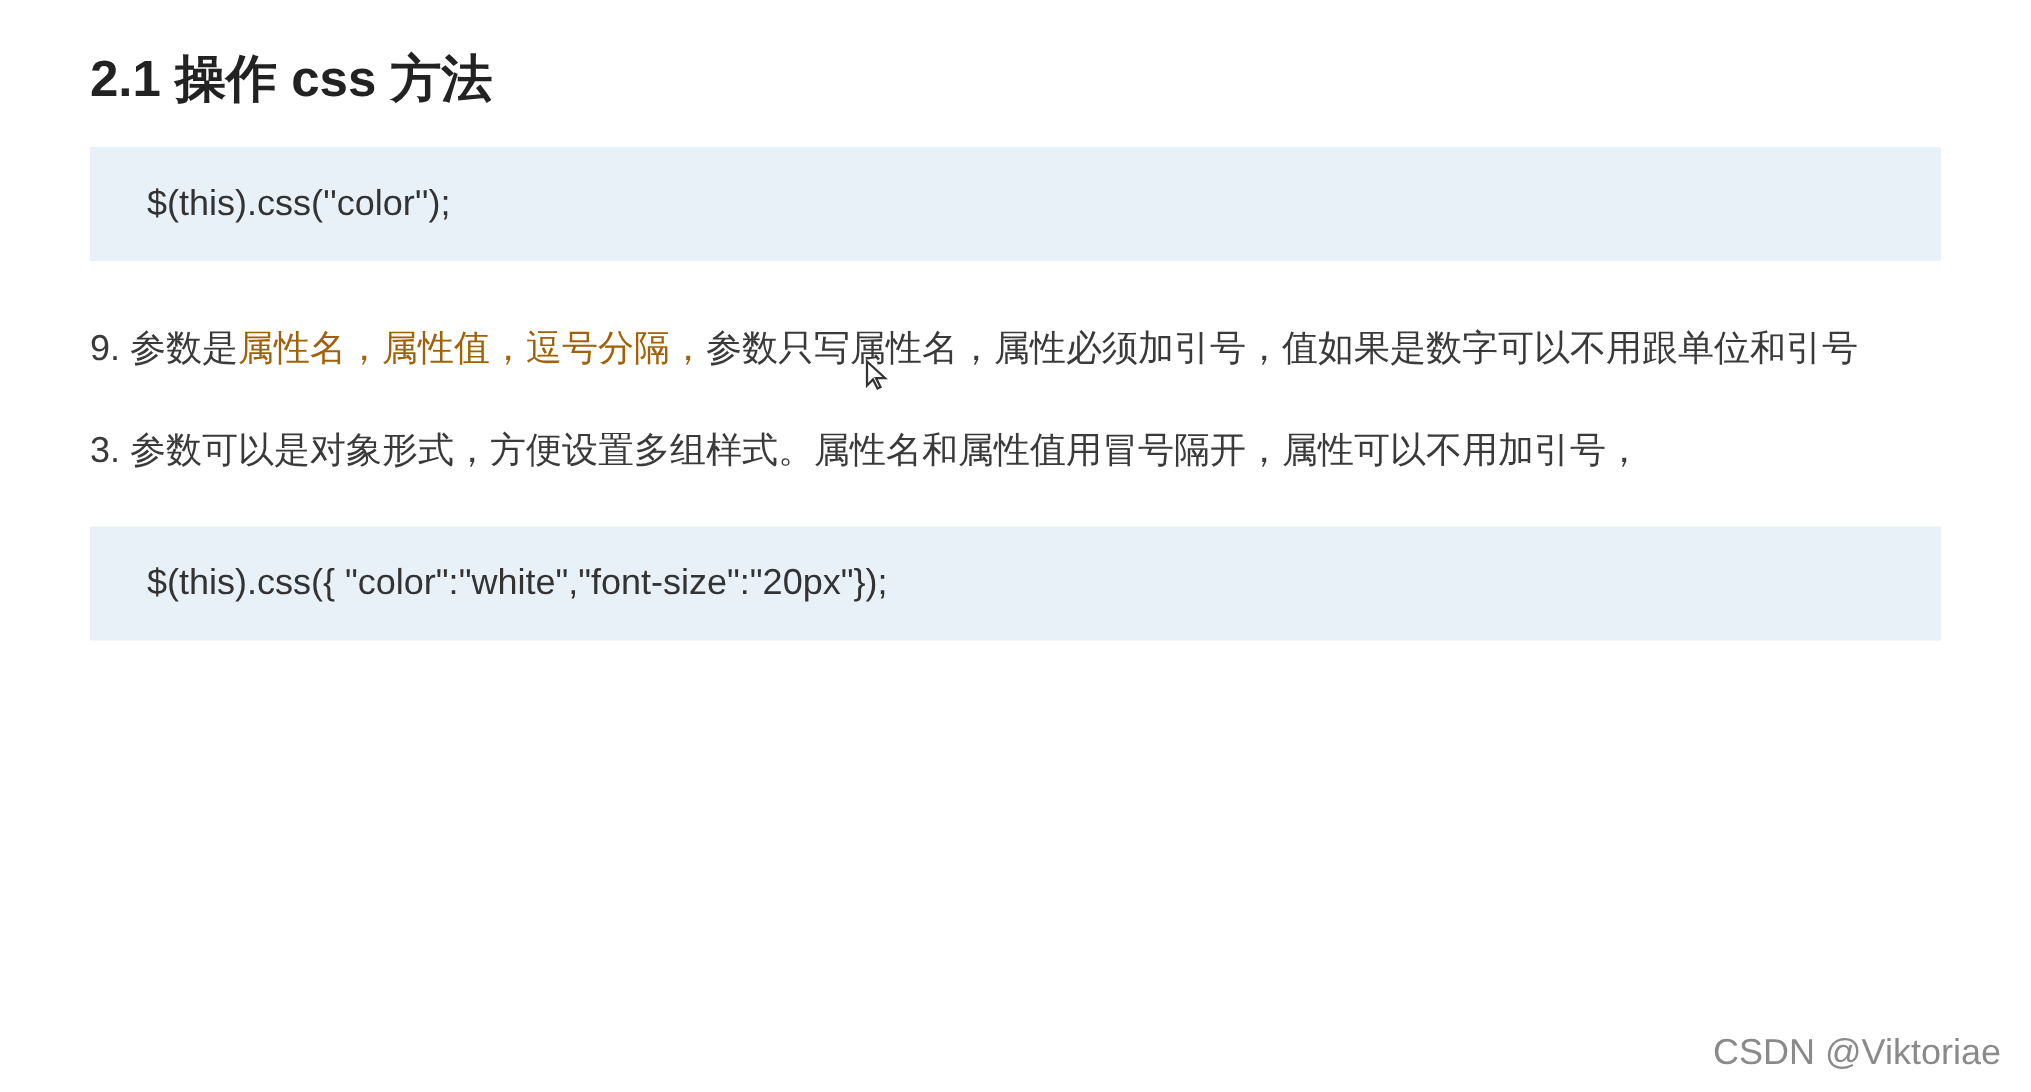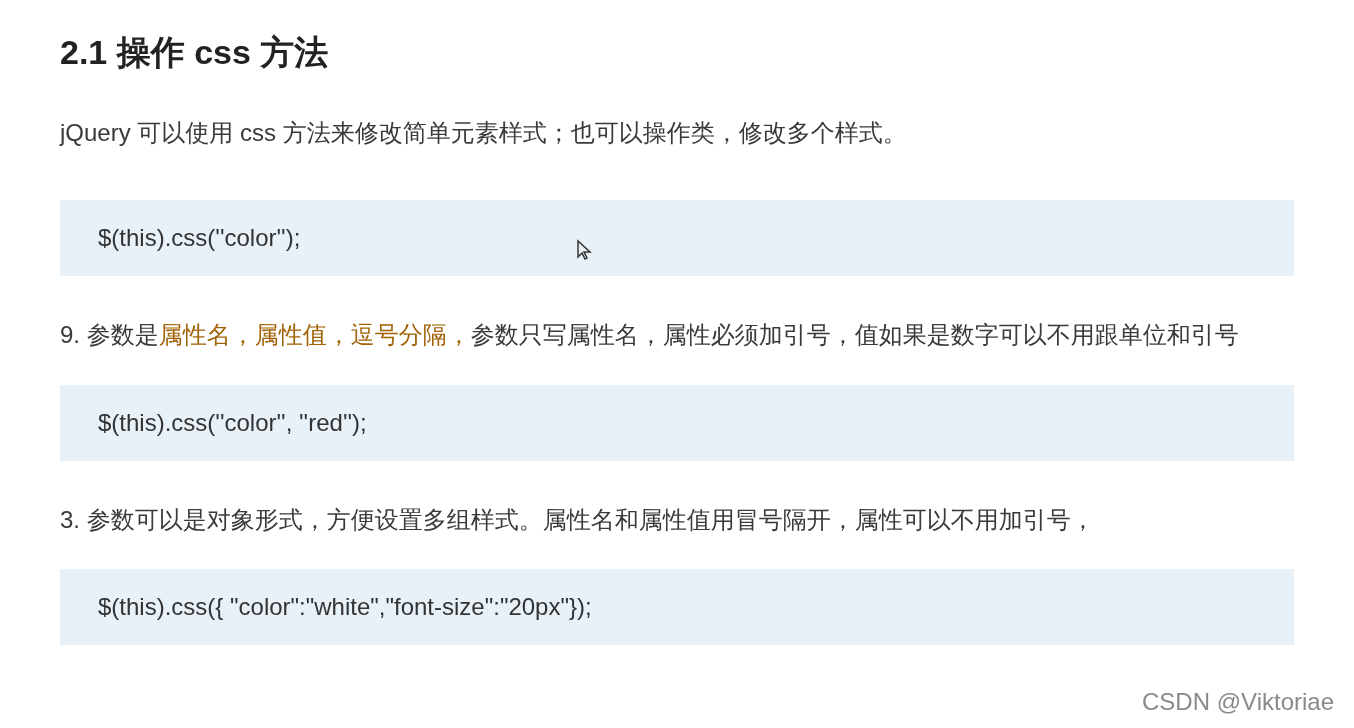--- a/index.html
+++ b/index.html
@@ -16,21 +16,21 @@
       height: 728px;
       position: relative;
     }
     .container {
       padding: 20px 60px 0 60px;
     }
     .section-title {
       font-size: 34px;
       font-weight: bold;
       color: #222222;
-      margin-bottom: 38px;
+      margin-bottom: 22px;
       margin-top: 10px;
     }
     .intro-text {
       font-size: 24px;
       color: #3a3a3a;
       margin-bottom: 48px;
       line-height: 1.6;
     }
     .list-item {
       font-size: 24px;
@@ -69,28 +69,26 @@
       color: #8a8a8a;
       font-family: Arial, sans-serif;
     }
   </style>
 </head>
 <body>
 
 <div class="container">
   <h2 class="section-title">2.1  操作 css 方法</h2>
 
-  <p class="intro-text">jQuery 可以使用 css 方法来修改简单元素样式；也可以操作类，修改多个样式。</p>
 
   <div class="code-block">$(this).css(''color'');</div>
 
   <p class="list-item">
     <span>9.  参数是</span><span class="highlight">属性名，属性值，逗号分隔，</span><span>参数只写属性名，属性必须加引号，值如果是数字可以不用跟单位和引号</span>
   </p>
-  <div class="code-block">$(this).css(''color'', ''red'');</div>
 
   <p class="list-item">3.  参数可以是对象形式，方便设置多组样式。属性名和属性值用冒号隔开，属性可以不用加引号，</p>
   <div class="code-block">$(this).css({ "color":"white","font-size":"20px"});</div>
 </div>
 
 <div class="cursor">
   <svg viewBox="0 0 16 22">
     <path d="M2 2 L2 18 L6 14 L9 20 L11 19 L8 13 L14 13 Z" fill="none" stroke="#333" stroke-width="1.5"></path>
   </svg>
 </div>

